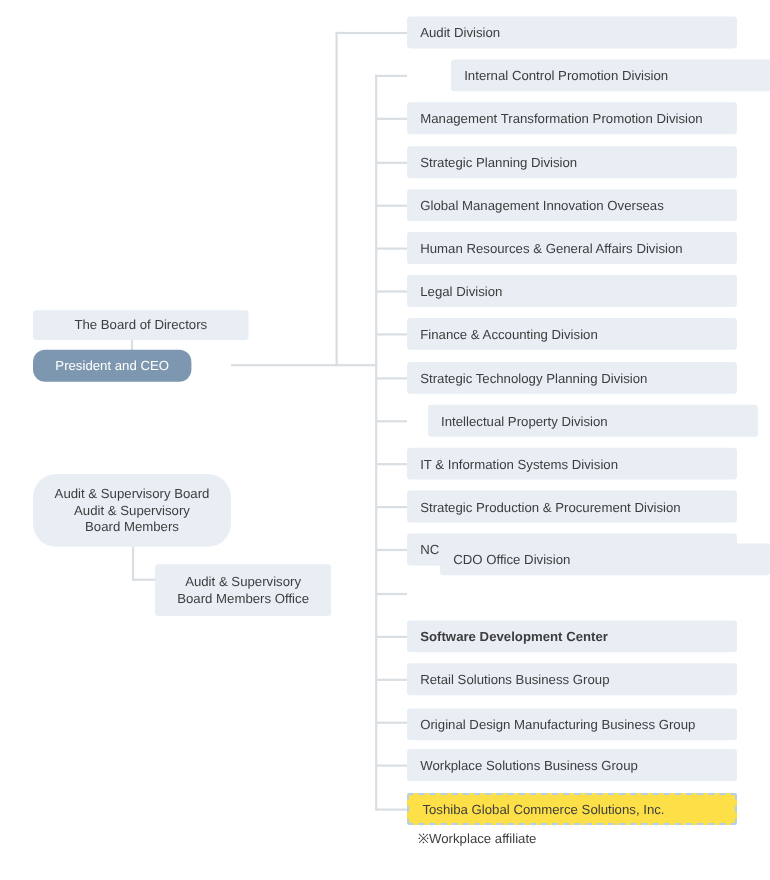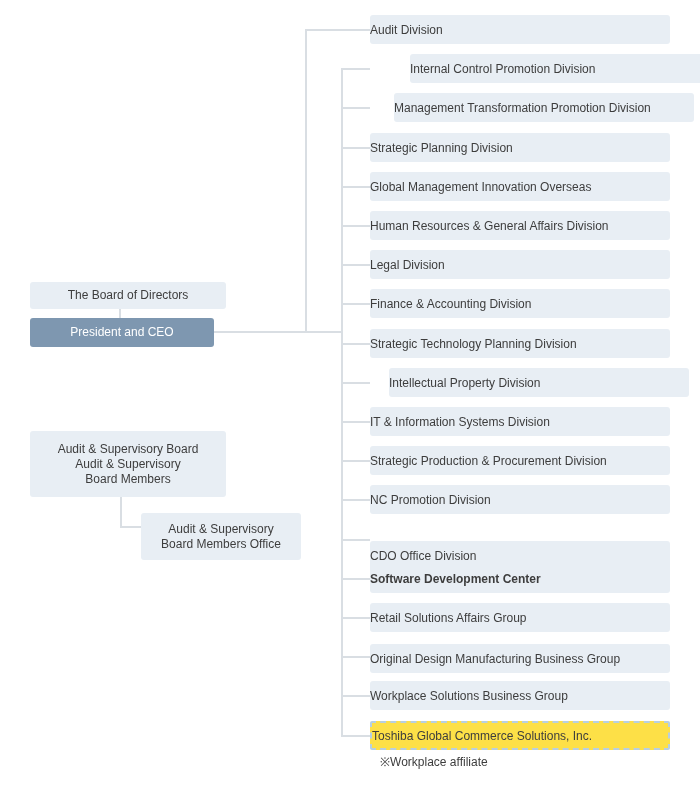--- a/index.html
+++ b/index.html
@@ -44,21 +44,21 @@
     position: absolute;
     left: 370px;
     width: 300px;
     height: 29px;
     background: var(--box-bg);
     border-radius: 3px;
     color: var(--text);
     font-size: 12px;
     display: flex;
     align-items: center;
-    padding-left: 0;
+    padding-left: 12px;
     box-sizing: border-box;
   }
   .rbox.dashed {
     background: #fde047;
     border: 2px dashed var(--dashed);
     border-radius: 2px;
   }
   .line {
     position: absolute;
     background: var(--line);
@@ -78,40 +78,40 @@
 
   <div class="line" style="left:119px; top:308px; width:2px; height:11px;"></div>
   <div class="line" style="left:210px; top:331px; width:133px; height:2px;"></div>
   <div class="line" style="left:305px; top:29px; width:2px; height:304px;"></div>
   <div class="line" style="left:341px; top:68px; width:2px; height:668px;"></div>
   <div class="line" style="left:120px; top:497px; width:2px; height:31px;"></div>
   <div class="line" style="left:120px; top:526px; width:22px; height:2px;"></div>
 
   <div class="lbox" style="left:30px; top:282px; width:196px; height:27px;">The Board of Directors</div>
 
-  <div class="lbox president" style="left:30px; top:318px; width:184px; height:29px;">President and CEO</div>
+  <div class="lbox president" style="left:30px; top:318px; width:144px; height:29px;border-radius:11px;">President and CEO</div>
 
-  <div class="lbox" style="left:30px; top:431px; width:196px; height:66px;">Audit &amp; Supervisory Board
+  <div class="lbox" style="left:30px; top:431px; width:180px; height:66px;border-radius:21px;">Audit &amp; Supervisory Board
 Audit &amp; Supervisory
 Board Members</div>
 
   <div class="lbox" style="left:141px; top:513px; width:160px; height:47px;">Audit &amp; Supervisory
 Board Members Office</div>
 
   <div>
       <div class="line" style="left: 305px; top: 29px; width: 65px; height: 2px;"></div>
       <div class="rbox" style="top: 15px;">
         <span>Audit Division</span>
       </div>
       <div class="line" style="left: 341px; top: 68px; width: 29px; height: 2px;"></div>
       <div class="rbox" style="top: 54px; margin-left: 40px;">
         <span>Internal Control Promotion Division</span>
       </div>
       <div class="line" style="left: 341px; top: 107px; width: 29px; height: 2px;"></div>
-      <div class="rbox" style="top: 93px; margin-left: 24px;">
+      <div class="rbox" style="top: 93px;">
         <span>Management Transformation Promotion Division</span>
       </div>
       <div class="line" style="left: 341px; top: 147px; width: 29px; height: 2px;"></div>
       <div class="rbox" style="top: 133px;">
         <span>Strategic Planning Division</span>
       </div>
       <div class="line" style="left: 341px; top: 186px; width: 29px; height: 2px;"></div>
       <div class="rbox" style="top: 172px;">
         <span>Global Management Innovation Overseas</span>
       </div>
@@ -141,30 +141,30 @@
       </div>
       <div class="line" style="left: 341px; top: 460px; width: 29px; height: 2px;"></div>
       <div class="rbox" style="top: 446px;">
         <span>Strategic Production &amp; Procurement Division</span>
       </div>
       <div class="line" style="left: 341px; top: 499px; width: 29px; height: 2px;"></div>
       <div class="rbox" style="top: 485px;">
         <span>NC Promotion Division</span>
       </div>
       <div class="line" style="left: 341px; top: 539px; width: 29px; height: 2px;"></div>
-      <div class="rbox" style="top: 541px;">
+      <div class="rbox" style="top: 494px; margin-left: 30px;">
         <span>CDO Office Division</span>
       </div>
       <div class="line" style="left: 341px; top: 578px; width: 29px; height: 2px;"></div>
       <div class="rbox" style="top: 564px; font-weight: bold;">
         <span>Software Development Center</span>
       </div>
       <div class="line" style="left: 341px; top: 617px; width: 29px; height: 2px;"></div>
       <div class="rbox" style="top: 603px;">
-        <span>Retail Solutions Affairs Group</span>
+        <span>Retail Solutions Business Group</span>
       </div>
       <div class="line" style="left: 341px; top: 656px; width: 29px; height: 2px;"></div>
       <div class="rbox" style="top: 644px;">
         <span>Original Design Manufacturing Business Group</span>
       </div>
       <div class="line" style="left: 341px; top: 695px; width: 29px; height: 2px;"></div>
       <div class="rbox" style="top: 681px;">
         <span>Workplace Solutions Business Group</span>
       </div>
       <div class="line" style="left: 341px; top: 735px; width: 29px; height: 2px;"></div>

